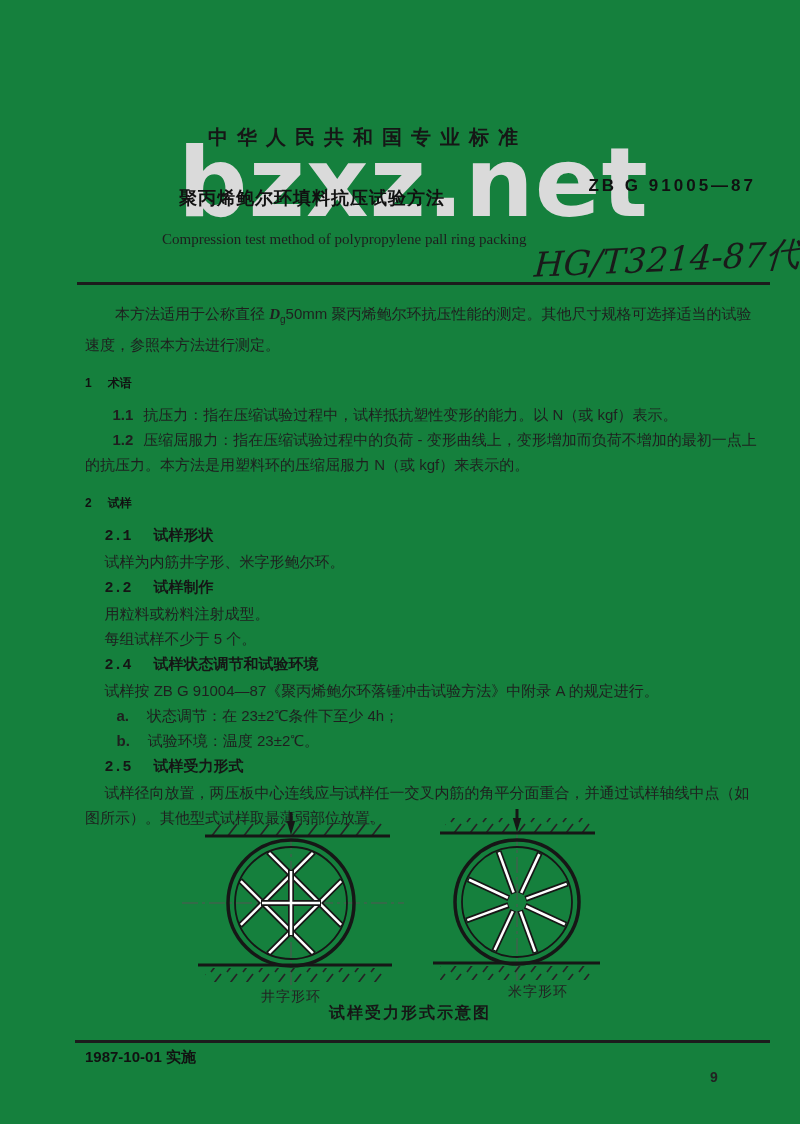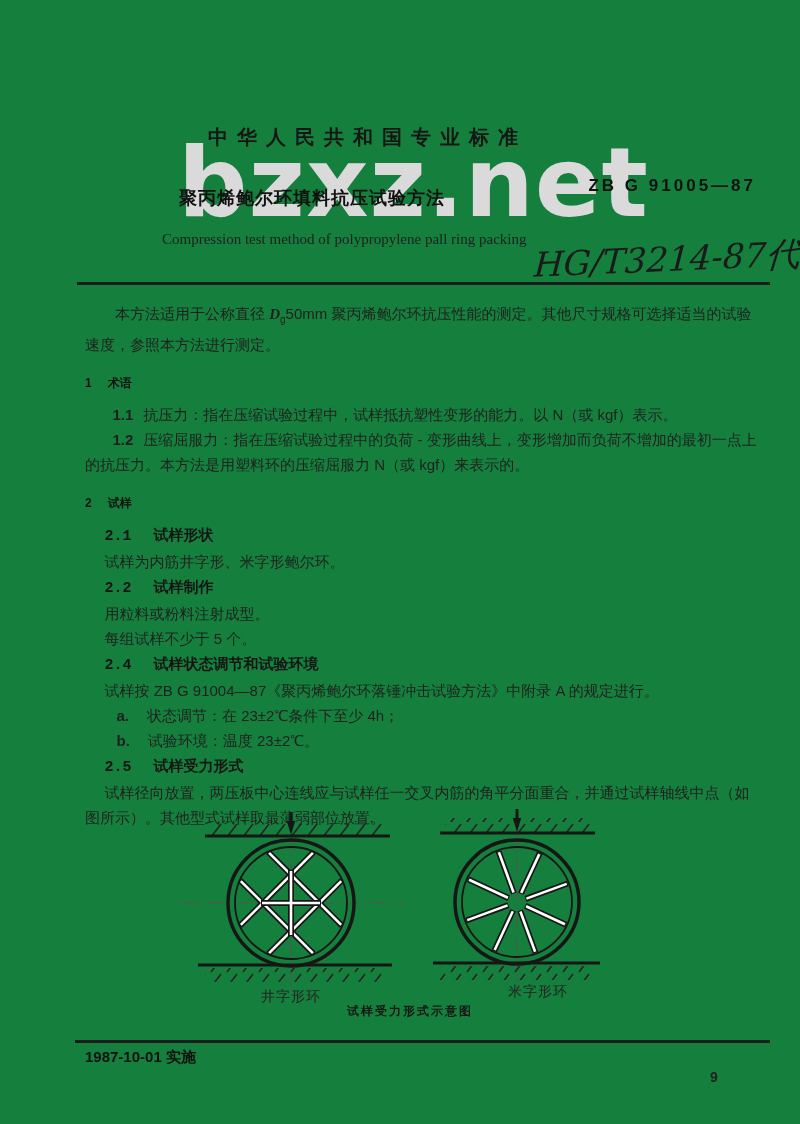--- a/index.html
+++ b/index.html
@@ -44,21 +44,21 @@
   .item-b{text-indent:1.3em;}
   .subitem{padding-left:2.1em;}
   .subitem .lbl{margin-right:18px;font-weight:bold;}
 
   .figure-svg{position:absolute;top:808px;left:0;z-index:2;}
   .fig-label{position:absolute;z-index:2;font-size:14px;color:#222;width:84px;text-align:center;letter-spacing:1px;white-space:nowrap;}
   .fig-label-left{top:988px;left:249px;}
   .fig-label-right{top:983px;left:496px;}
   .fig-caption{
     position:absolute;top:1003px;left:0;width:800px;z-index:2;text-align:center;
-    font-size:12px;font-weight:bold;letter-spacing:2px;color:#161616;text-indent:20px;
+    font-size:16px;font-weight:bold;letter-spacing:2px;color:#161616;text-indent:20px;
   }
   .footer-row{
     position:absolute;top:1048px;left:85px;right:44px;z-index:2;
     display:flex;justify-content:space-between;
     font-size:15px;font-weight:bold;color:#111;
   }
   .page-no{position:absolute;top:1069px;left:710px;z-index:2;font-size:14px;font-weight:bold;color:#222;}
 </style>
 </head>
 <body>

